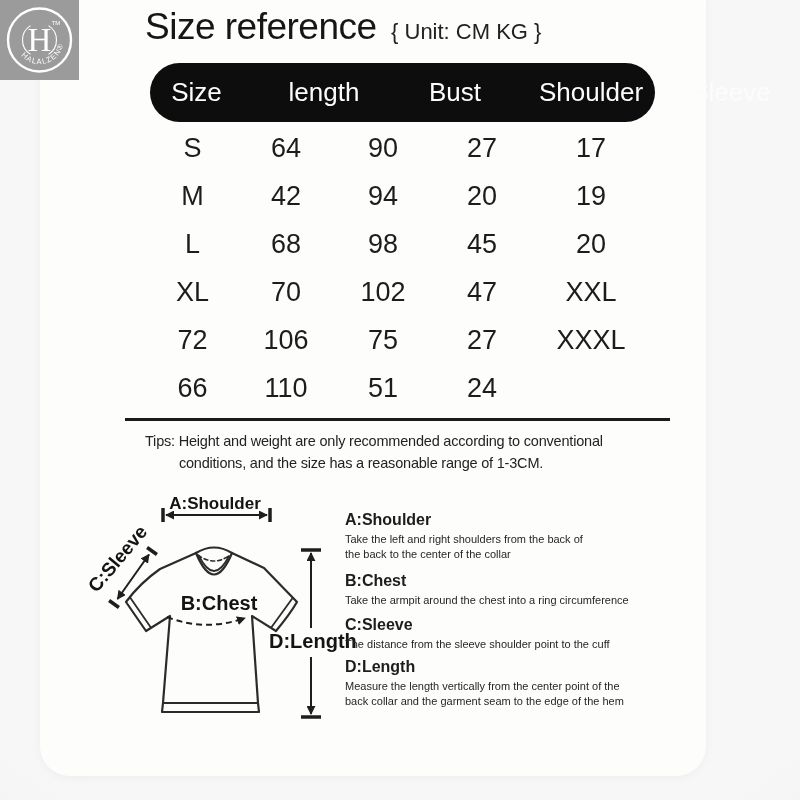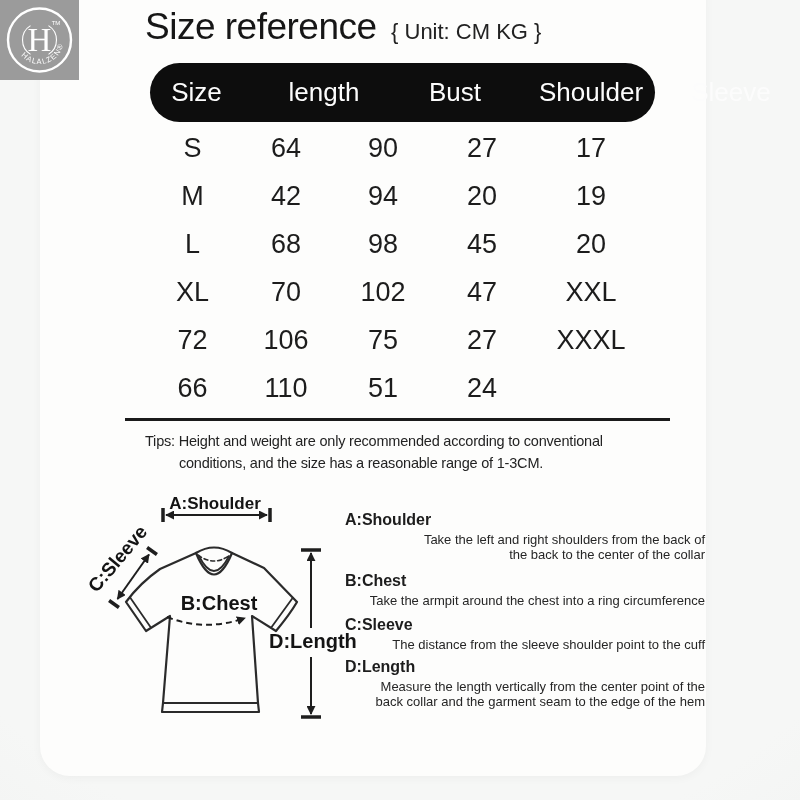--- a/index.html
+++ b/index.html
@@ -32,21 +32,21 @@
   .lbl{position:absolute;color:#141414;font-weight:bold;white-space:nowrap;}
   .lbl-a{left:160px;top:494px;width:110px;text-align:center;font-size:17px;}
   .lbl-c{left:72px;top:548px;width:92px;text-align:center;font-size:19px;
          transform:rotate(-50deg);transform-origin:center;}
   .lbl-b{left:180px;top:592px;width:78px;text-align:center;font-size:20px;}
   .lbl-d{left:269px;top:630px;font-size:20px;}
   
   .guide{position:absolute;left:345px;width:360px;color:#1d1d1d;}
   .g-a{top:511px;} .g-b{top:572px;} .g-c{top:616px;} .g-d{top:658px;}
   .guide .g-head{font-size:16px;font-weight:bold;margin-bottom:3px;}
-  .guide .g-line{display:block;font-size:13px;line-height:15px;color:#262626;text-align:right;}
+  .guide .g-line{display:block;font-size:11px;line-height:15px;color:#262626;}
 </style>
 </head>
 <body>
 
 <div id="canvas">
   <div class="card"></div>
 
   <svg class="logo" viewBox="0 0 79 80">
     <rect x="0" y="0" width="79" height="80" fill="#9b9b9b"></rect>
     <circle cx="39.5" cy="40" r="31.5" fill="none" stroke="#ffffff" stroke-width="2.4"></circle>

